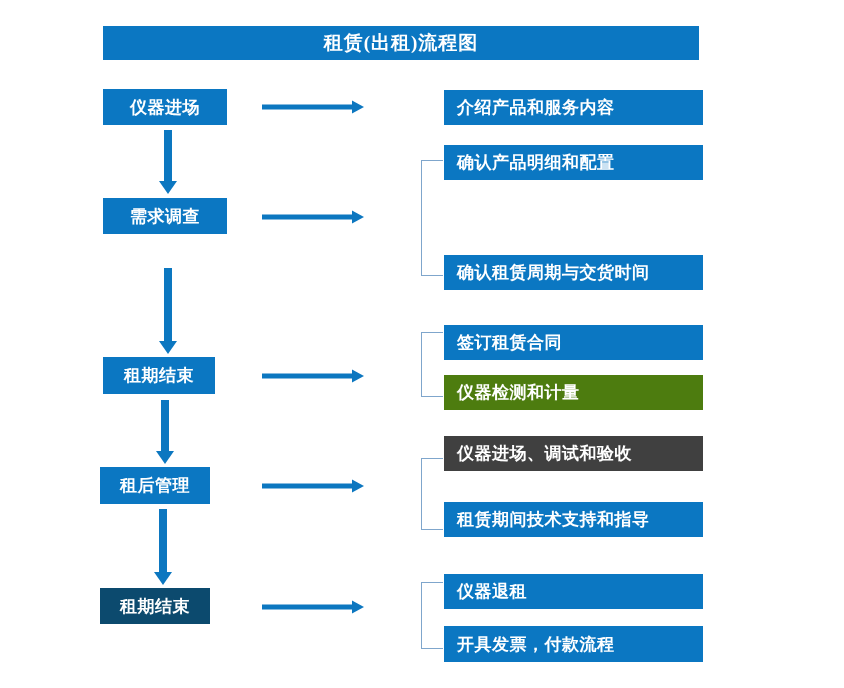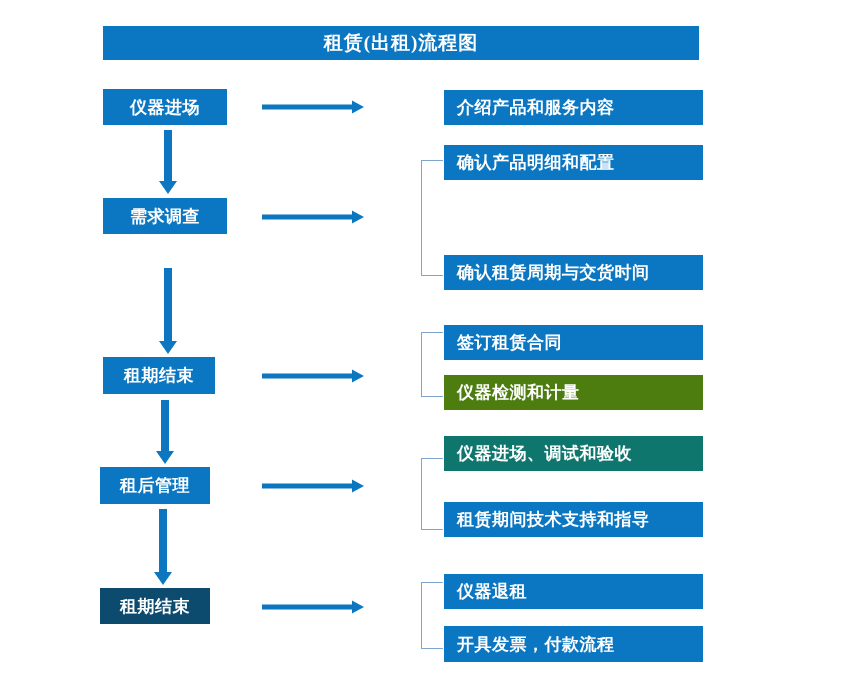--- a/index.html
+++ b/index.html
@@ -129,18 +129,18 @@
       </svg>
     </div>
     <div class="box detail-box" style="left: 444px; top: 78px; width: 259px; height: 35px; background: rgb(11, 119, 194); color: rgb(255, 255, 255);">介绍产品和服务内容</div>
     <div class="bracket" style="left: 421px; top: 148px; width: 22px; height: 116px; border-color: rgb(127, 166, 204);"></div>
     <div class="box detail-box" style="left: 444px; top: 133px; width: 259px; height: 35px; background: rgb(11, 119, 194); color: rgb(255, 255, 255);">确认产品明细和配置</div>
     <div class="box detail-box" style="left: 444px; top: 243px; width: 259px; height: 35px; background: rgb(11, 119, 194); color: rgb(255, 255, 255);">确认租赁周期与交货时间</div>
     <div class="bracket" style="left: 421px; top: 320px; width: 22px; height: 65px; border-color: rgb(127, 166, 204);"></div>
     <div class="box detail-box" style="left: 444px; top: 313px; width: 259px; height: 35px; background: rgb(11, 119, 194); color: rgb(255, 255, 255);">签订租赁合同</div>
     <div class="box detail-box" style="left: 444px; top: 363px; width: 259px; height: 35px; background: #4d7c0f; color: rgb(255, 255, 255);">仪器检测和计量</div>
     <div class="bracket" style="left: 421px; top: 446px; width: 22px; height: 72px; border-color: rgb(127, 166, 204);"></div>
-    <div class="box detail-box" style="left: 444px; top: 424px; width: 259px; height: 35px; background: #0f766e; color: rgb(255, 255, 255);">仪器进场、调试和验收</div>
+    <div class="box detail-box" style="left: 444px; top: 424px; width: 259px; height: 35px; background: #404040; color: rgb(255, 255, 255);">仪器进场、调试和验收</div>
     <div class="box detail-box" style="left: 444px; top: 490px; width: 259px; height: 35px; background: rgb(11, 119, 194); color: rgb(255, 255, 255); text-align: center;">租赁期间技术支持和指导</div>
     <div class="bracket" style="left: 421px; top: 570px; width: 22px; height: 67px; border-color: rgb(127, 166, 204);"></div>
     <div class="box detail-box" style="left: 444px; top: 562px; width: 259px; height: 35px; background: rgb(11, 119, 194); color: rgb(255, 255, 255);">仪器退租</div>
     <div class="box detail-box" style="left: 444px; top: 614px; width: 259px; height: 36px; background: rgb(11, 119, 194); color: rgb(255, 255, 255);">开具发票，付款流程</div>
   </div>
 
 </body></html>

